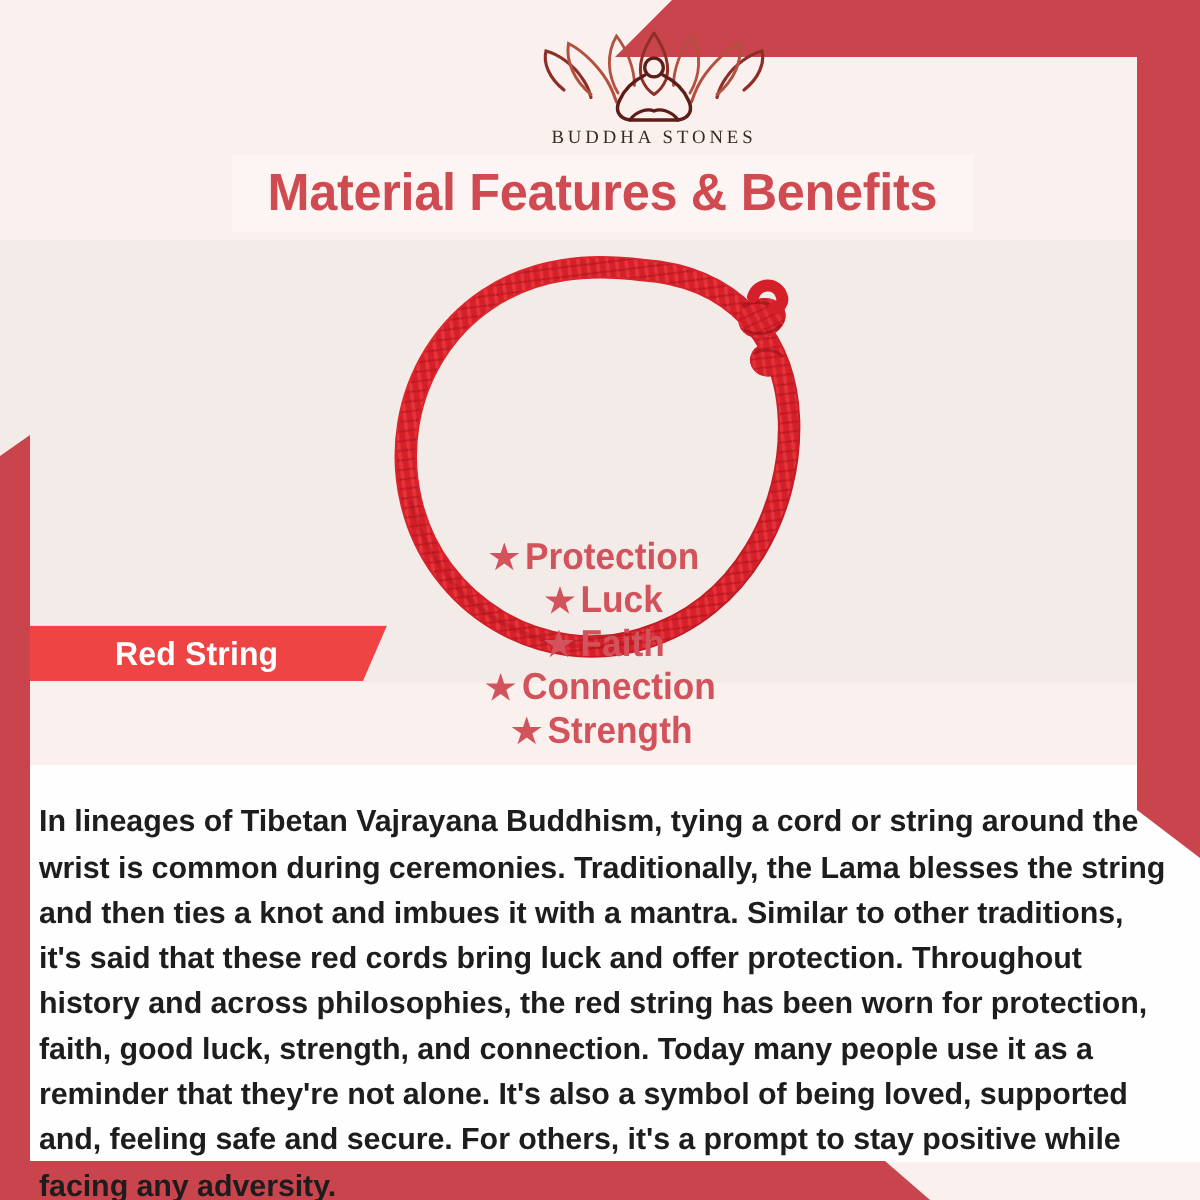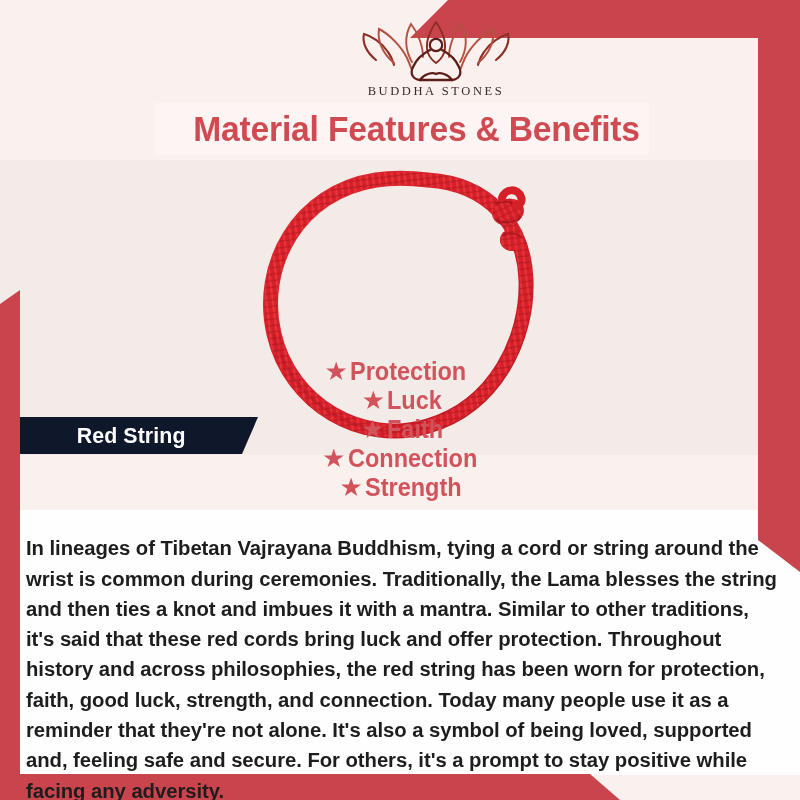--- a/index.html
+++ b/index.html
@@ -101,21 +101,21 @@
   }
 
   
   .title-strip {
     position: absolute;
     left: 155px; top: 103px;
     width: 494px; height: 52px;
     background: #fcf5f3;
     display: flex;
     align-items: center;
-    justify-content: flex-end;
+    justify-content: center;
   }
   .title-text {
     font-size: 35px;
     font-weight: 700;
     color: #d04a52;
     letter-spacing: -0.2px;
     white-space: nowrap;
     transform: scaleX(0.96);
   }
 
@@ -125,21 +125,21 @@
     left: 250px; top: 168px;
     width: 330px; height: 290px;
   }
   .bracelet-svg { display: block; }
 
   
   .name-banner {
     position: absolute;
     left: 20px; top: 417px;
     width: 238px; height: 37px;
-    background: #0f172a;
+    background: #ef4444;
     clip-path: polygon(0 0, 238px 0, 222px 37px, 0 37px);
     display: flex;
     align-items: center;
   }
   .name-banner-text {
     margin-left: 55px;
     color: #ffffff;
     font-size: 22px;
     font-weight: 700;
     letter-spacing: 0.1px;

